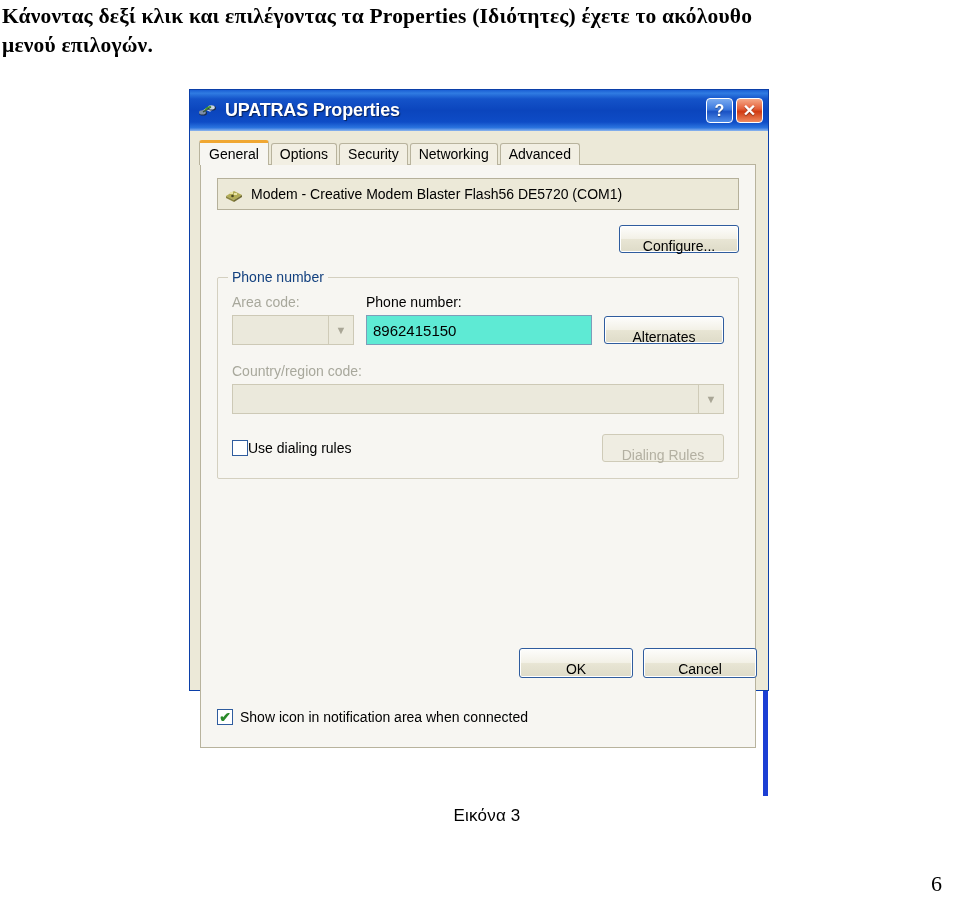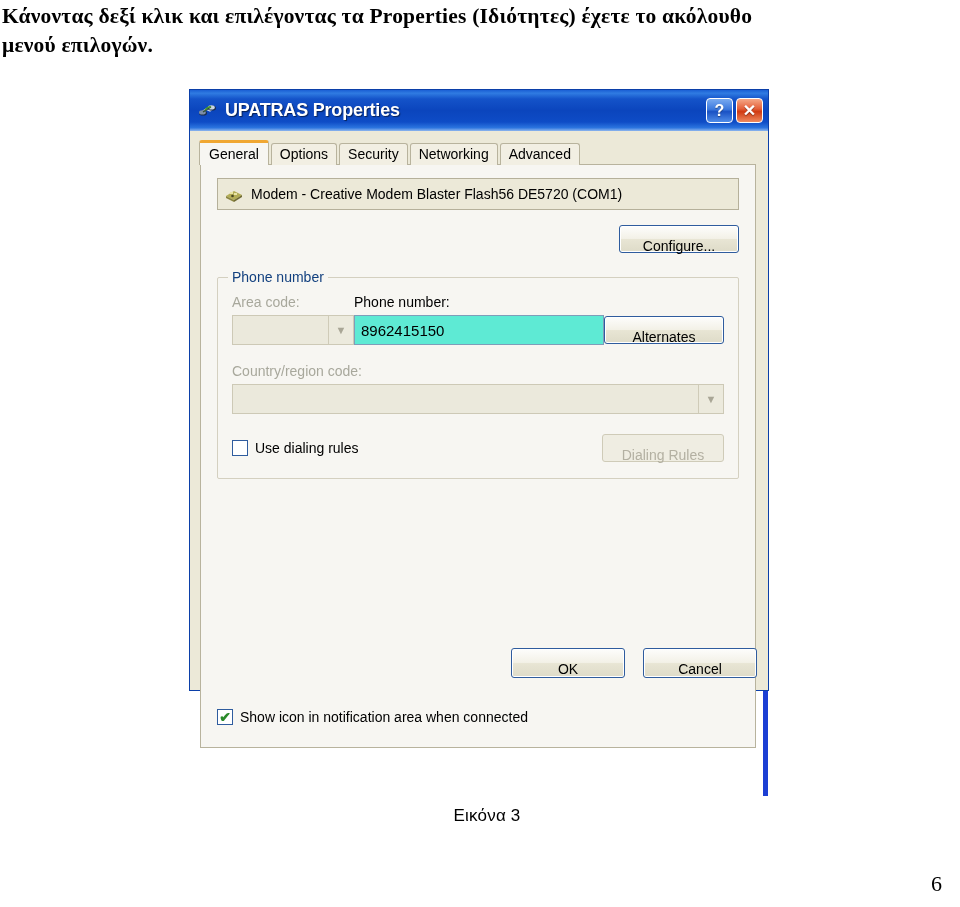--- a/index.html
+++ b/index.html
@@ -238,21 +238,21 @@
     position: absolute;
     top: -9px;
     left: 10px;
     background: #f7f6f2;
     padding: 0 4px;
     font-size: 14px;
     color: #12407f;
     font-family: "Liberation Sans", sans-serif;
   }
 
-  .phone-row { display: flex; align-items: flex-end; }
+  .phone-row { display: flex; align-items: flex-end; gap: 12px; }
   .col-areacode { width: 122px; }
   .col-phone { flex: 1 1 auto; }
   .col-alt { width: 120px; }
 
   .combo {
     height: 30px;
     border: 1px solid #b5b09a;
     background: #ece9d8;
     display: flex;
     align-items: stretch;
@@ -285,21 +285,21 @@
 
   .country-wrap { margin-top: 18px; }
   .country-combo { height: 30px; }
 
   .dialing-row {
     display: flex;
     align-items: center;
     justify-content: space-between;
     margin-top: 20px;
   }
-  .chk-wrap { display: flex; align-items: center; gap: 7px; cursor: pointer; }
+  .chk-wrap { display: flex; align-items: center; cursor: pointer; }
   .chk {
     width: 16px; height: 16px;
     border: 1px solid #2f5c9e;
     background: #fff;
     box-sizing: border-box;
     display:flex; align-items:center; justify-content:center;
     flex: 0 0 auto;
   }
   .chk .tick { display:none; }
   .chk.checked .tick { display:block; color:#2a8a2a; font-size:14px; font-weight:bold; line-height:1; }
@@ -314,21 +314,21 @@
     align-items: center;
     gap: 7px;
     cursor: pointer;
   }
 
   .dialog-buttons {
     position: absolute;
     right: 11px;
     bottom: 12px;
     display: flex;
-    gap: 18px;
+    gap: 10px;
     margin-top: 37px;
   }
   .btn-ok, .btn-cancel { width: 114px; height: 30px; }
 </style>
 </head>
 <body>
 
 <div class="doc-intro">
   <span>Κάνοντας δεξί κλικ και επιλέγοντας τα Properties (Ιδιότητες) έχετε το ακόλουθο</span>
   <span class="line2">μενού επιλογών.</span>

